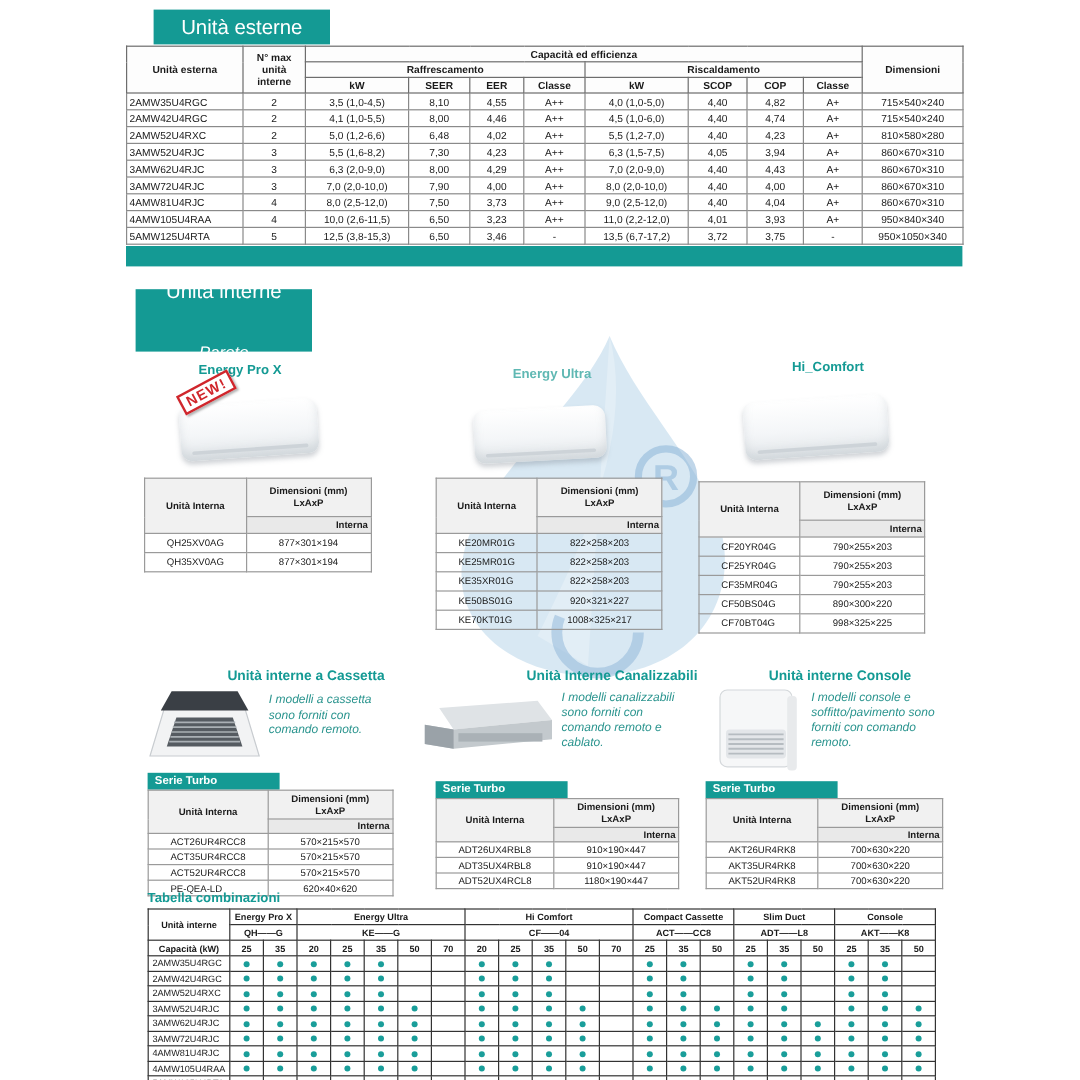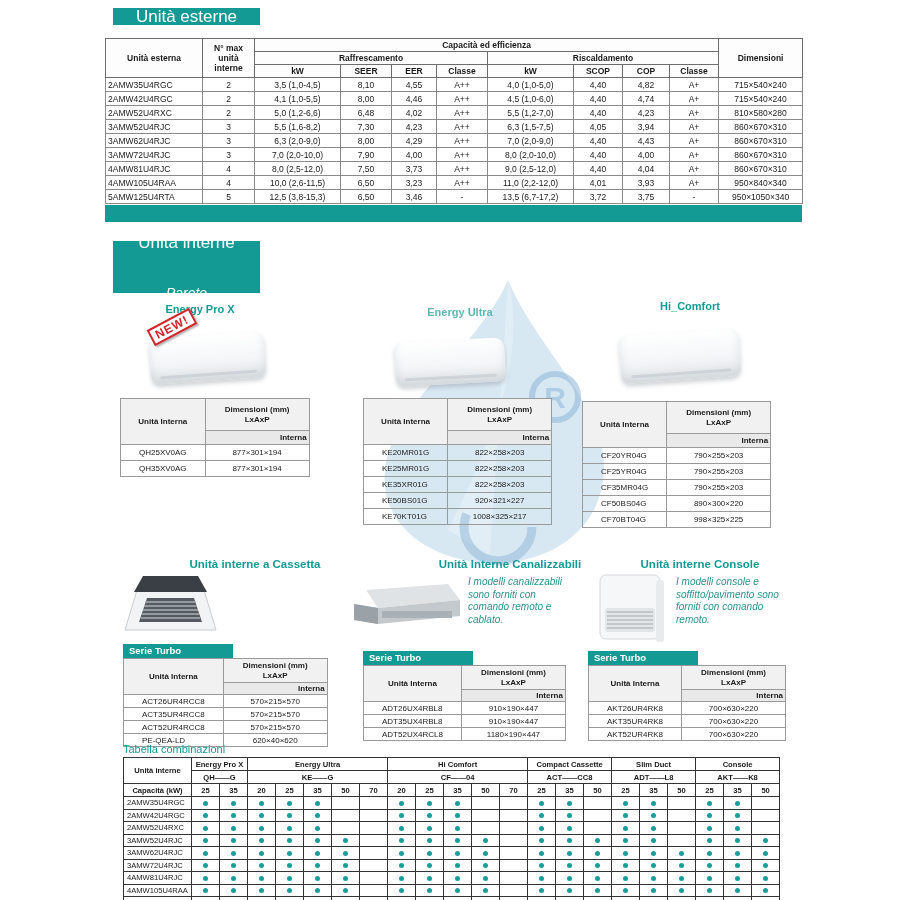--- a/index.html
+++ b/index.html
@@ -34,21 +34,21 @@
   .dims td.l{text-align:left;}
   .dims .dimhead{height:31px;line-height:1.25;}
   .dims-sec td{height:12px;}
 
   .serie-band{background:#149a94;color:#fff;font-size:9.5px;font-weight:bold;
               padding:1px 6px 2px 6px;display:inline-block;}
 
   .desc{font-size:10px;font-style:italic;color:#2a948e;line-height:1.25;}
 
   
-  .combo-title{font-size:11px;font-weight:normal;color:#149a94;}
+  .combo-title{font-size:11px;font-weight:bold;color:#149a94;}
   .combo{table-layout:fixed;width:656px;font-size:7.6px;background:#fff;}
   .combo th{border:1px solid #333;font-weight:bold;text-align:center;padding:0;height:12px;white-space:nowrap;overflow:hidden;}
   .combo td{border:1px solid #333;text-align:center;padding:0;height:11.5px;white-space:nowrap;overflow:hidden;}
   .combo td.l{text-align:left;padding-left:3px;}
   .dot{display:inline-block;width:5px;height:5px;border-radius:50%;background:#1a9e9a;vertical-align:middle;}
 
   
   .wall-unit{position:absolute;background:linear-gradient(180deg,#ffffff 0%,#f4f6f8 55%,#e3e7ea 100%);
              border-radius:8px 10px 9px 9px;box-shadow:0 3px 4px rgba(120,130,140,.35), inset 0 -6px 8px rgba(160,170,180,.25);}
   .wall-unit:after{content:"";position:absolute;left:8%;right:8%;bottom:5px;height:3px;background:#cdd3d8;border-radius:2px;}
@@ -62,21 +62,21 @@
 <div id="page">
 
   <svg class="watermark abs" style="left:330px;top:275px;" width="340" height="300" viewBox="0 0 340 300">
     <path d="M178 5 C150 70 62 130 55 195 C49 253 105 288 163 288 C228 288 276 248 274 188 C272 128 205 70 178 5 Z" fill="rgba(168,203,229,0.45)"></path>
     <path d="M178 5 C200 90 150 190 118 255 L160 280 Z" fill="rgba(255,255,255,0.25)"></path>
     <circle cx="168" cy="252" r="34" fill="none" stroke="rgba(140,180,215,0.5)" stroke-width="9" stroke-dasharray="120 200"></circle>
     <circle cx="225" cy="122" r="23" fill="none" stroke="rgba(140,180,215,0.55)" stroke-width="6"></circle>
     <text x="225" y="133" text-anchor="middle" font-size="30" font-weight="bold" fill="rgba(140,180,215,0.55)" font-family="Liberation Sans, sans-serif">R</text>
   </svg>
 
-  <div class="abs title-block" style="left:113px;top:8px;width:147px;height:17px;">
+  <div class="abs title-block" style="left:128px;top:8px;width:147px;height:29px;">
     <span class="title-main">Unità esterne</span>
   </div>
 
   <table class="abs outdoor" style="left:105px;top:38px;">
     <colgroup>
       <col style="width:97px">
         <col style="width:52px">
         <col style="width:86px">
         <col style="width:51px">
       <col style="width:45px">
@@ -365,20 +365,21 @@
     <polygon points="20,4 75,4 84,20 11,20" fill="#3a3f45"></polygon>
     <polygon points="24,26 71,26 79,50 16,50" fill="#555b61"></polygon>
     <g stroke="#aab0b5" stroke-width="1.4">
       <line x1="22" y1="30" x2="73" y2="30"></line>
         <line x1="21" y1="34" x2="74" y2="34"></line>
       <line x1="20" y1="38" x2="75" y2="38"></line>
         <line x1="19" y1="42" x2="76" y2="42"></line>
       <line x1="18" y1="46" x2="77" y2="46"></line>
     </g>
   </svg>
+  <div class="abs desc" style="left:224px;top:578px;width:90px;">I modelli a cassetta sono forniti con comando remoto.</div>
 
   <svg class="abs" style="left:348px;top:578px;" width="115" height="52" viewBox="0 0 115 52">
     <polygon points="18,12 100,6 112,22 30,30" fill="#dfe3e6"></polygon>
     <polygon points="6,26 30,30 112,22 112,38 30,46 6,42" fill="#c3c9cd"></polygon>
     <polygon points="6,26 30,30 30,46 6,42" fill="#9aa2a8"></polygon>
     <rect x="34" y="33" width="70" height="7" fill="#aab1b6"></rect>
   </svg>
   <div class="abs desc" style="left:468px;top:576px;width:95px;">I modelli canalizzabili sono forniti con comando remoto e cablato.</div>
 
   <svg class="abs" style="left:596px;top:572px;" width="72" height="74" viewBox="0 0 72 74">

